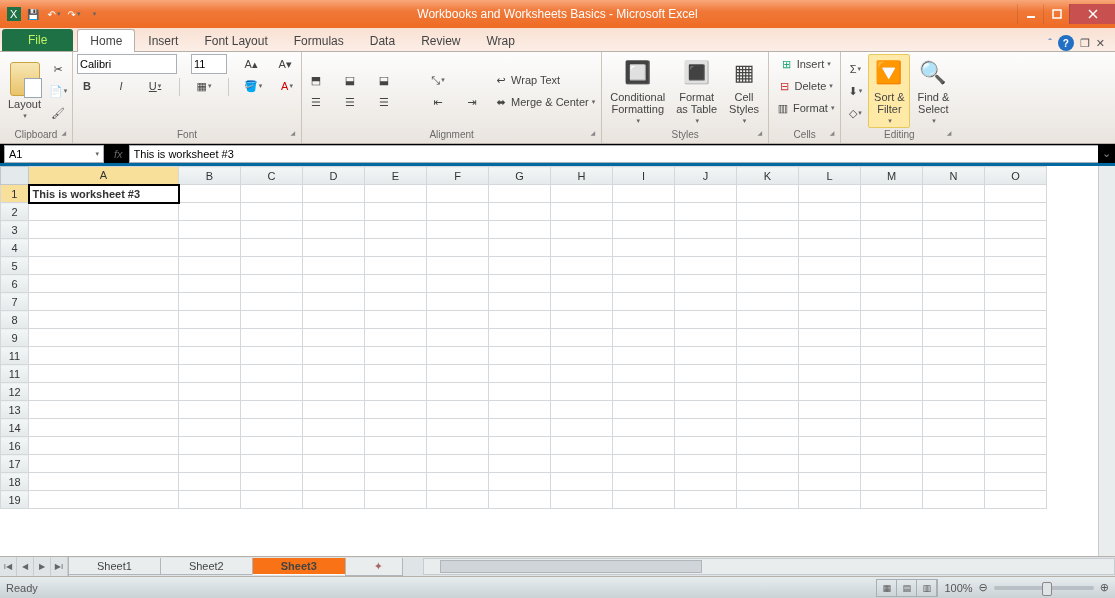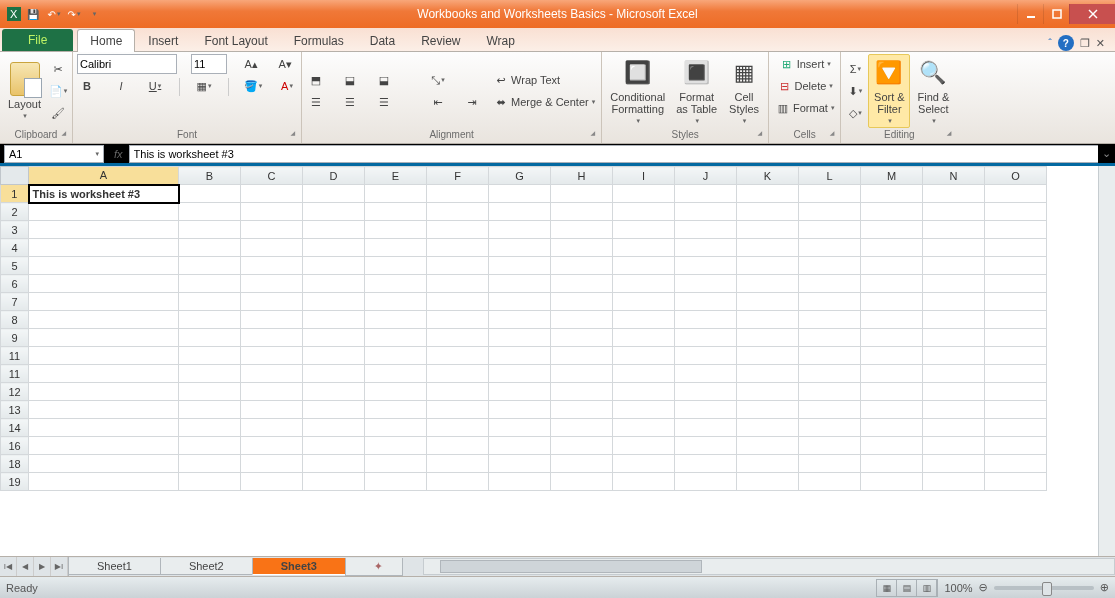--- a/index.html
+++ b/index.html
@@ -569,20 +569,38 @@
             <td class="cell "></td>
             <td class="cell "></td>
             <td class="cell "></td>
             <td class="cell "></td>
             <td class="cell "></td>
             <td class="cell "></td>
             <td class="cell "></td>
             <td class="cell "></td>
           </tr>
           <tr>
+            <th class="rowh ">17</th>
+            <td class="cell "></td>
+            <td class="cell "></td>
+            <td class="cell "></td>
+            <td class="cell "></td>
+            <td class="cell "></td>
+            <td class="cell "></td>
+            <td class="cell "></td>
+            <td class="cell "></td>
+            <td class="cell "></td>
+            <td class="cell "></td>
+            <td class="cell "></td>
+            <td class="cell "></td>
+            <td class="cell "></td>
+            <td class="cell "></td>
+            <td class="cell "></td>
+          </tr>
+          <tr>
             <th class="rowh ">18</th>
             <td class="cell "></td>
             <td class="cell "></td>
             <td class="cell "></td>
             <td class="cell "></td>
             <td class="cell "></td>
             <td class="cell "></td>
             <td class="cell "></td>
             <td class="cell "></td>
             <td class="cell "></td>

